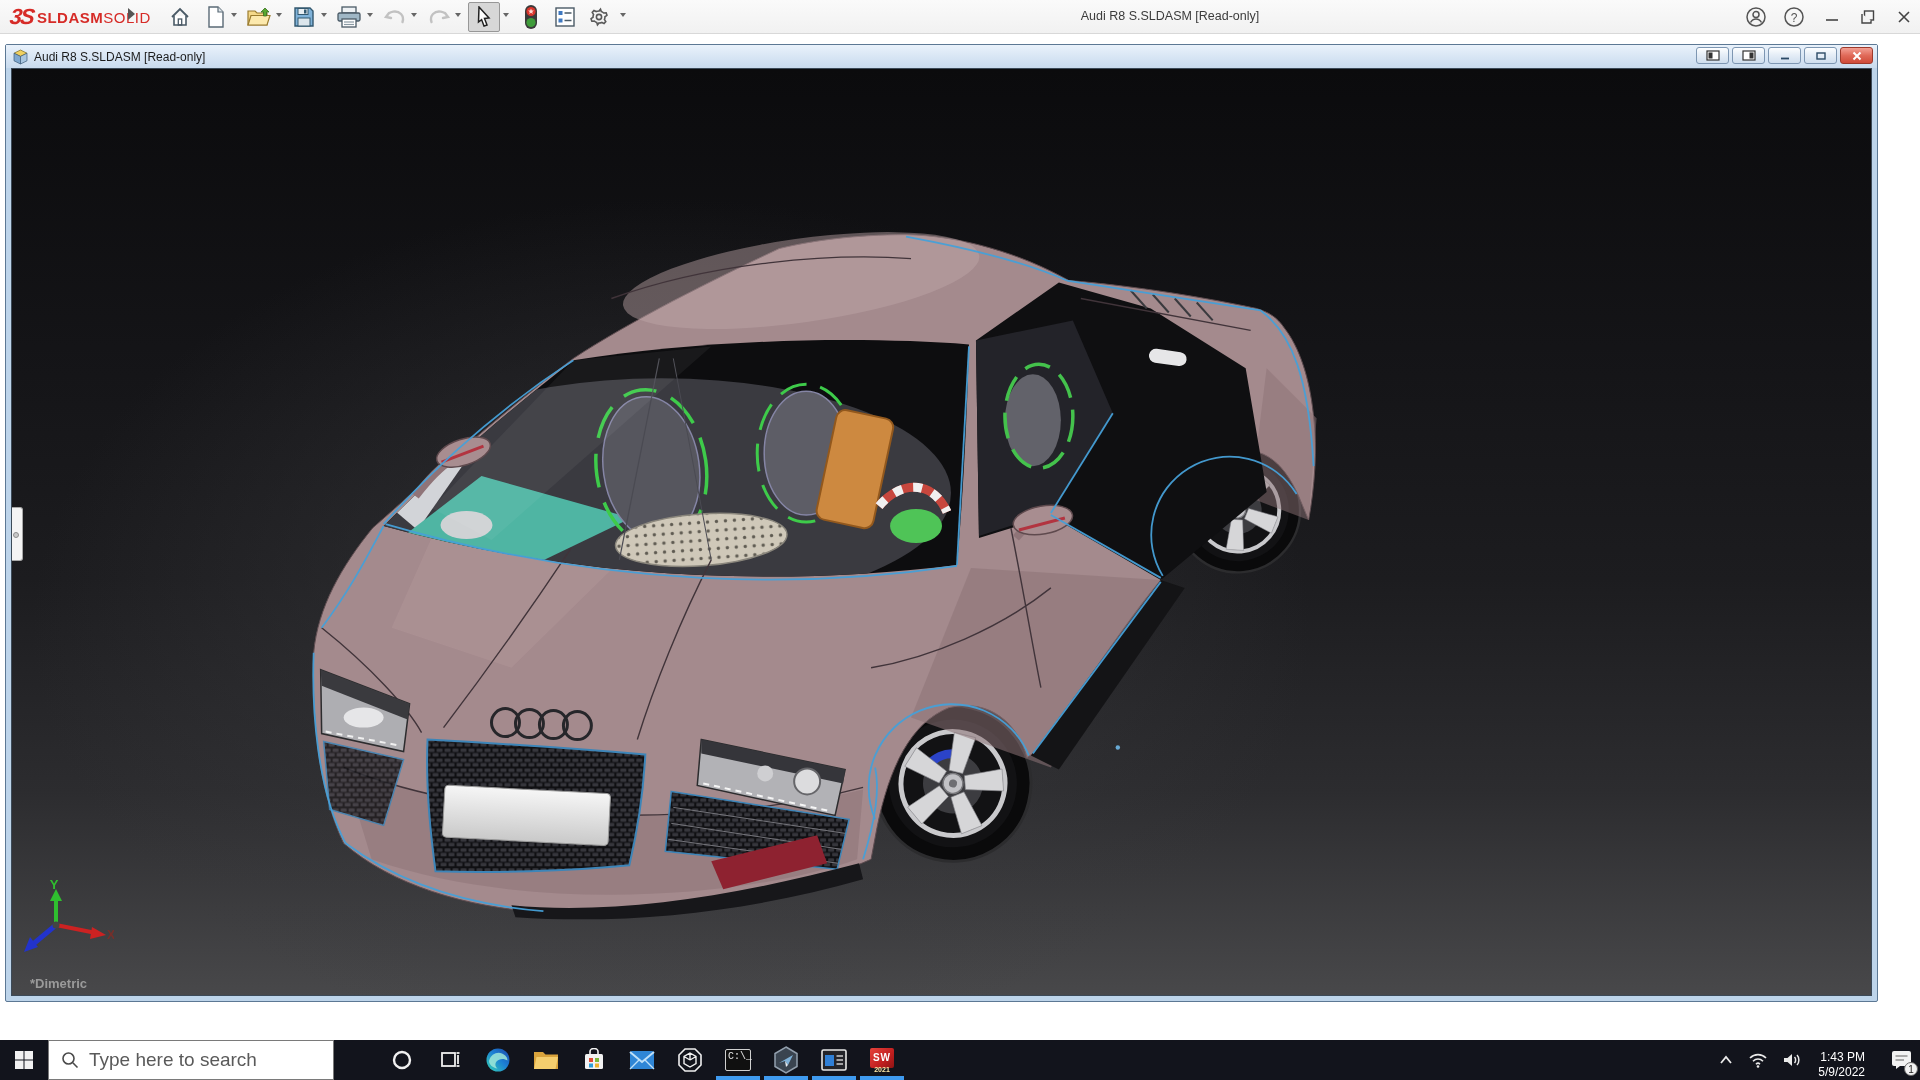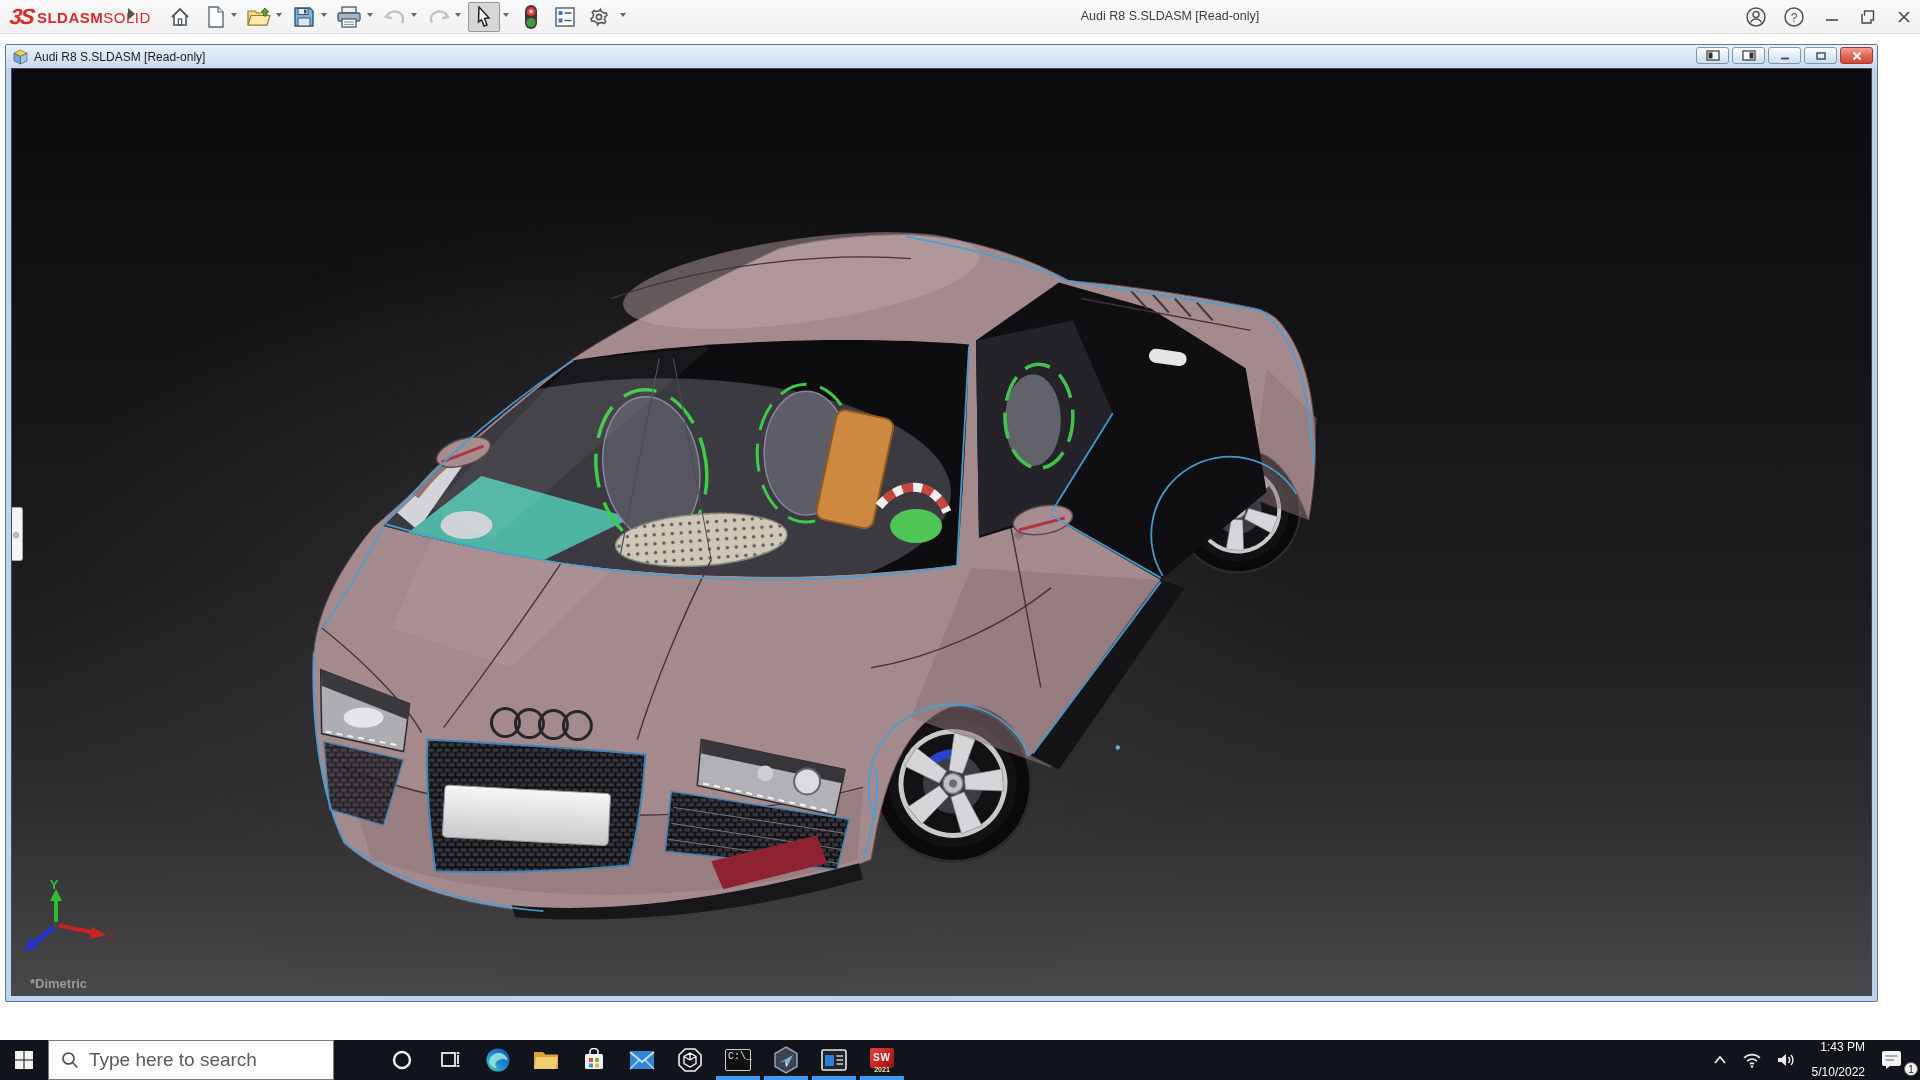--- a/index.html
+++ b/index.html
@@ -52,21 +52,21 @@
 
   
   #taskbar { position:absolute; left:0; top:1040px; width:1920px; height:40px; background:#12141c; display:flex; align-items:stretch; }
   .tb-slot { width:48px; height:40px; display:flex; align-items:center; justify-content:center; position:relative; flex:0 0 auto; }
   #search-box { width:286px; height:40px; background:#fff; border:1px solid #7a7a7a; display:flex; align-items:center; flex:0 0 auto; }
   #search-box input { border:none; outline:none; font-size:19px; color:#444; width:220px; background:transparent;
                       font-family:"Liberation Sans", sans-serif; }
   #search-box input::placeholder { color:#5a5a5a; opacity:1; }
   .run-bar { position:absolute; left:2px; bottom:0; width:44px; height:4px; background:#3f9bf0; }
   #tray { margin-left:auto; display:flex; align-items:center; }
-  .tray-item { height:40px; display:flex; align-items:center; justify-content:space-between; padding:0 7px; color:#eaeaea; position:relative; }
+  .tray-item { height:40px; display:flex; align-items:center; justify-content:flex-end; padding:0 7px; color:#eaeaea; position:relative; }
   #clock { text-align:right; font-size:12px; color:#fff; line-height:15px; padding:0 9px; }
   #sw-icon { width:30px; height:30px; position:relative; display:flex; flex-direction:column; align-items:center; justify-content:center; }
   #sw-cube { width:24px; height:20px; background:linear-gradient(135deg,#e5433c 0%,#c21f1f 60%,#8f1414 100%);
              border-radius:2px; color:#fff; font-size:10px; font-weight:bold; display:flex; align-items:center; justify-content:center; letter-spacing:1px; }
   #sw-year { font-size:7px; color:#ffe9a8; font-weight:bold; margin-top:-2px; }
   #cmd-icon { width:26px; height:22px; background:#101010; border:1px solid #d0d0d0; border-radius:2px;
               color:#e8e8e8; font-size:10px; font-family:"Liberation Mono", monospace; padding:1px 2px; }
   .badge { position:absolute; right:2px; bottom:4px; width:14px; height:14px; border-radius:50%;
            background:#f2f2f2; border:1px solid #666; color:#222; font-size:10px; display:flex; align-items:center; justify-content:center; }
 </style>
@@ -573,21 +573,21 @@
     </div>
     <div class="tray-item">
       <svg width="20" height="16" viewBox="0 0 20 16">
         <polygon points="2,6 5.5,6 10,2 10,14 5.5,10 2,10" fill="#eaeaea"></polygon>
         <path d="M12.5 5 C14 6.5 14 9.5 12.5 11" fill="none" stroke="#eaeaea" stroke-width="1.5"></path>
         <path d="M15 3 C17.5 5.5 17.5 10.5 15 13" fill="none" stroke="#eaeaea" stroke-width="1.5"></path>
       </svg>
     </div>
     <div id="clock" class="tray-item" style="flex-direction:column; align-items:flex-end;">
       <div>1:43 PM</div>
-      <div>5/10/2022</div>
+      <div>5/9/2022</div>
     </div>
     <div class="tray-item" style="width:46px">
       <svg width="22" height="20" viewBox="0 0 22 20">
         <rect x="1" y="1" width="19" height="15" rx="2" fill="#f2f2f2"></rect>
         <path d="M5 16 L5 19 L9 16 Z" fill="#f2f2f2"></path>
         <line x1="4.5" y1="6" x2="16.5" y2="6" stroke="#8a8a8a" stroke-width="1.4"></line>
         <line x1="4.5" y1="10" x2="13" y2="10" stroke="#8a8a8a" stroke-width="1.4"></line>
       </svg>
       <div class="badge">1</div>
     </div>

